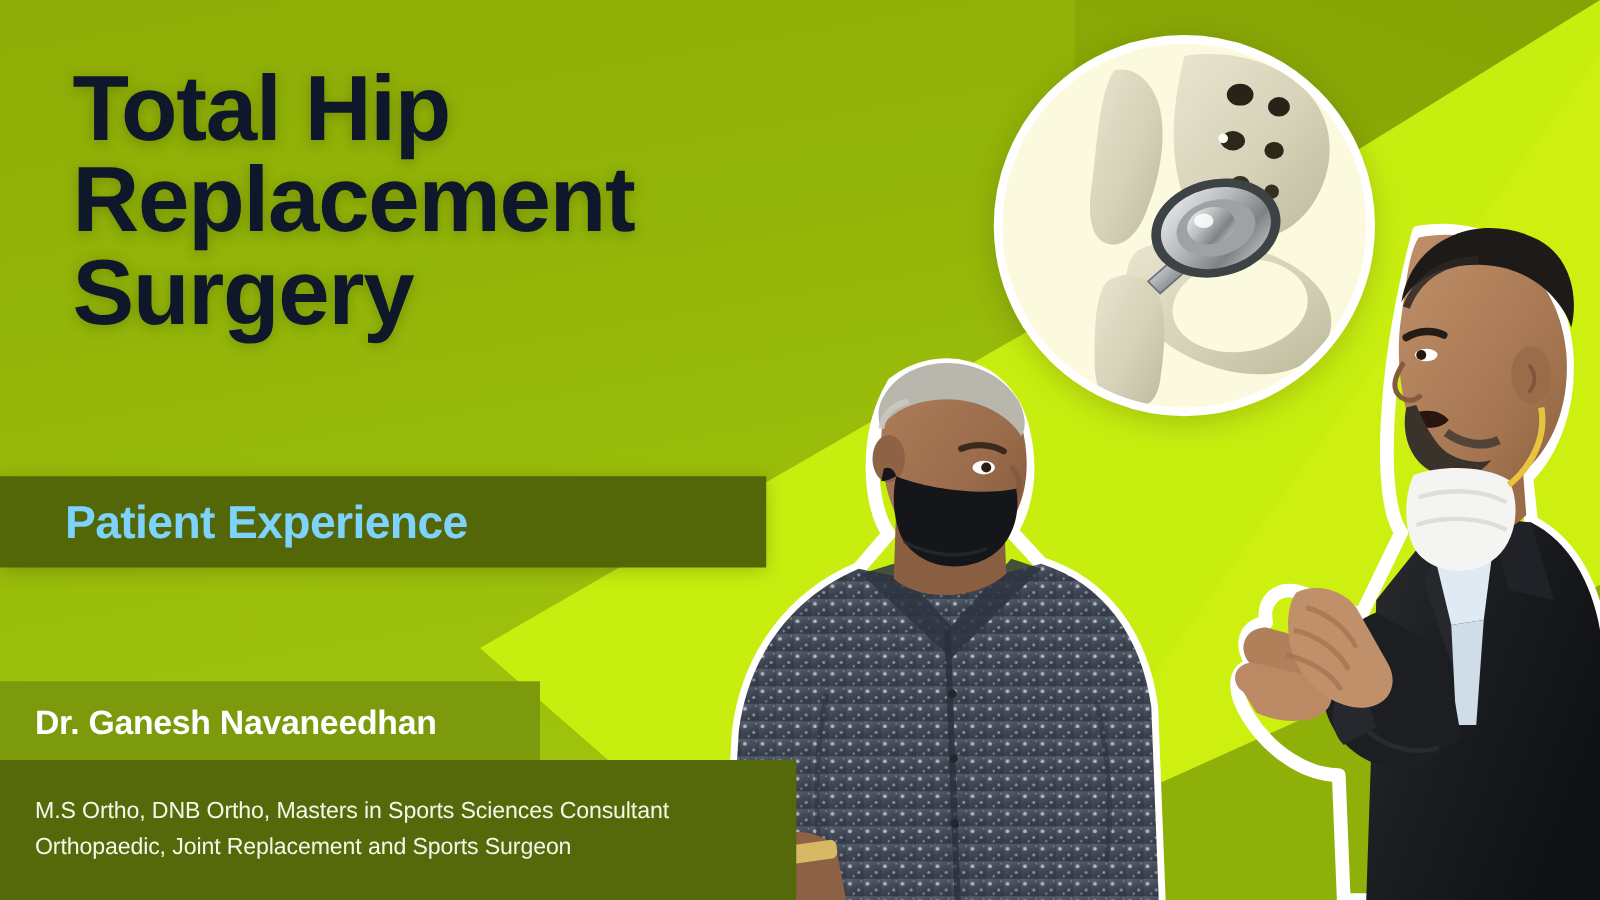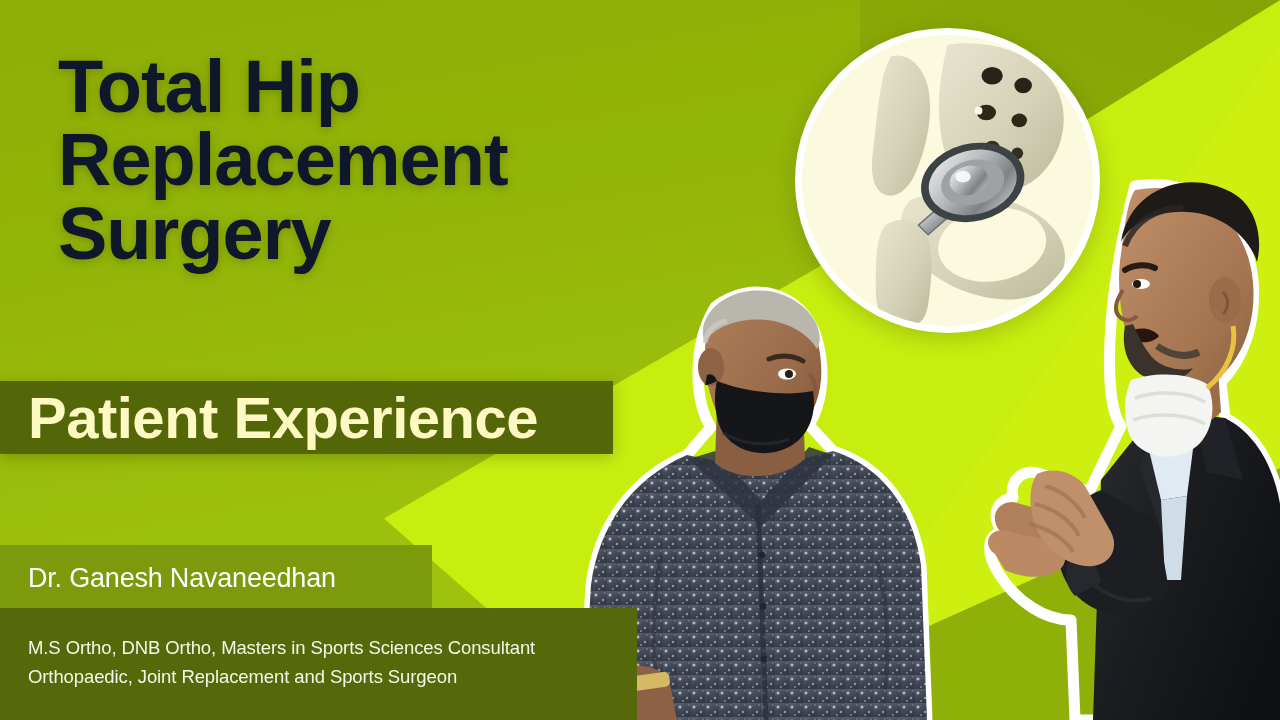--- a/index.html
+++ b/index.html
@@ -77,44 +77,44 @@
     left: 0;
     top: 381px;
     width: 613px;
     height: 73px;
     background: #546708;
     display: flex;
     align-items: center;
     box-shadow: 0 3px 14px rgba(30,40,0,0.25);
   }
   .subtitle-band .subtitle-text {
-    margin-left: 28px;
-    color: #fef9c3;
-    font-size: 58px;
+    margin-left: 52px;
+    color: #7dd3fc;
+    font-size: 37px;
     font-weight: 700;
     letter-spacing: -0.5px;
     line-height: 1;
   }
 
   
   .name-band {
     position: absolute;
     left: 0;
     top: 545px;
     width: 432px;
     height: 66px;
     background: #7d9a0c;
     display: flex;
     align-items: center;
   }
   .name-band .name-text {
     margin-left: 28px;
     color: #ffffff;
     font-size: 27px;
-    font-weight: 400;
+    font-weight: 700;
     letter-spacing: -0.2px;
     line-height: 1;
   }
 
   
   .credentials-band {
     position: absolute;
     left: 0;
     top: 608px;
     width: 637px;

